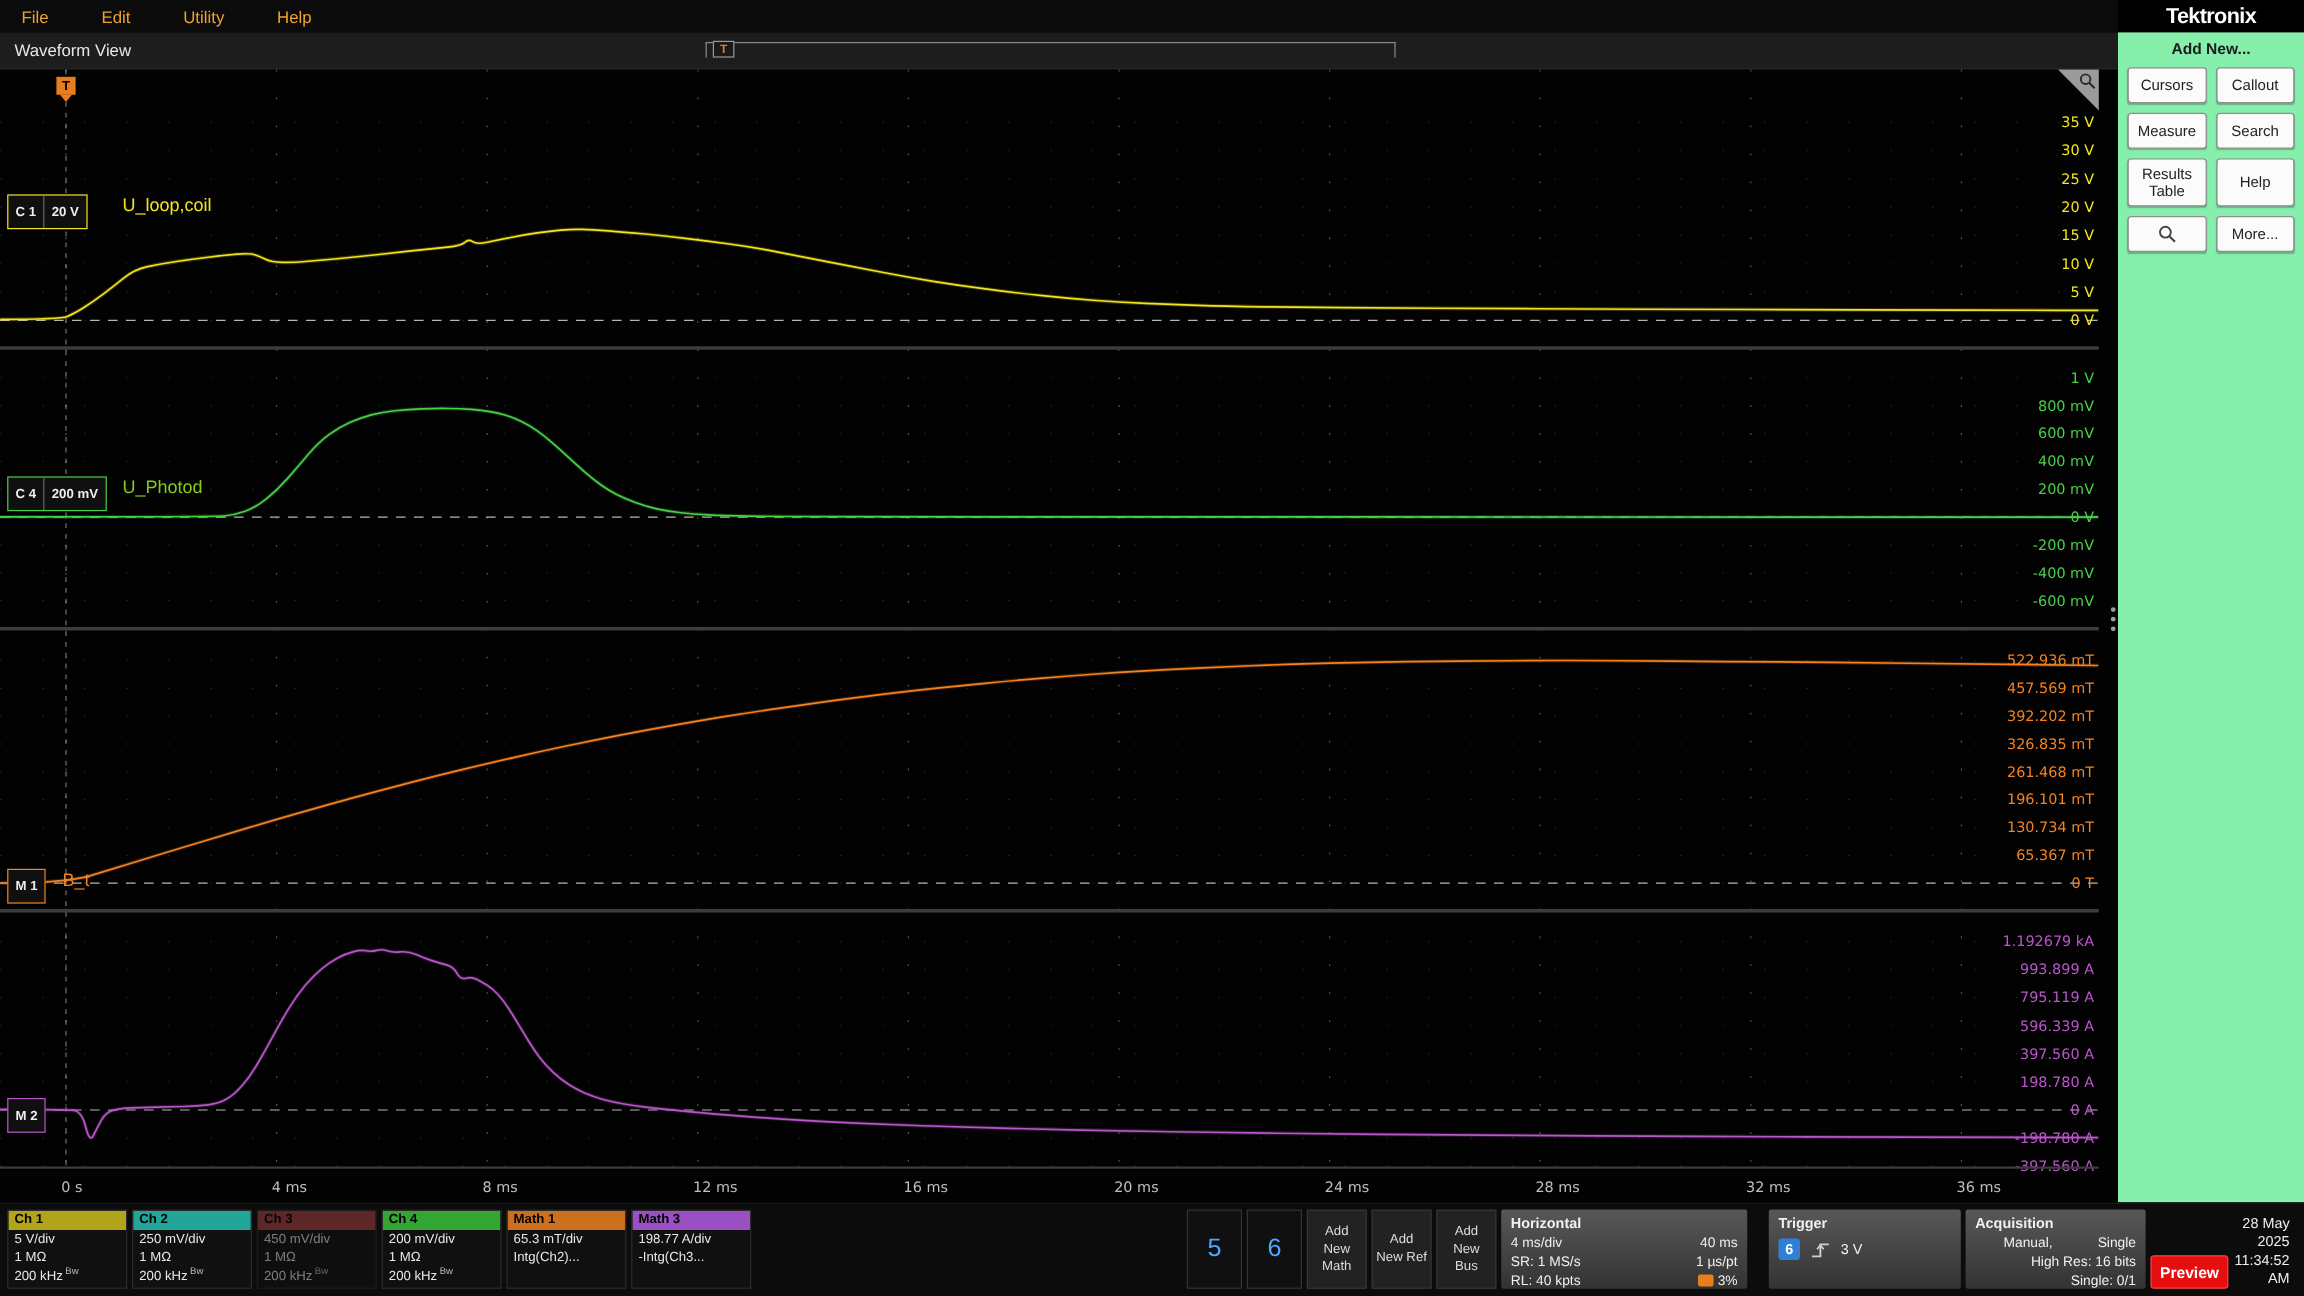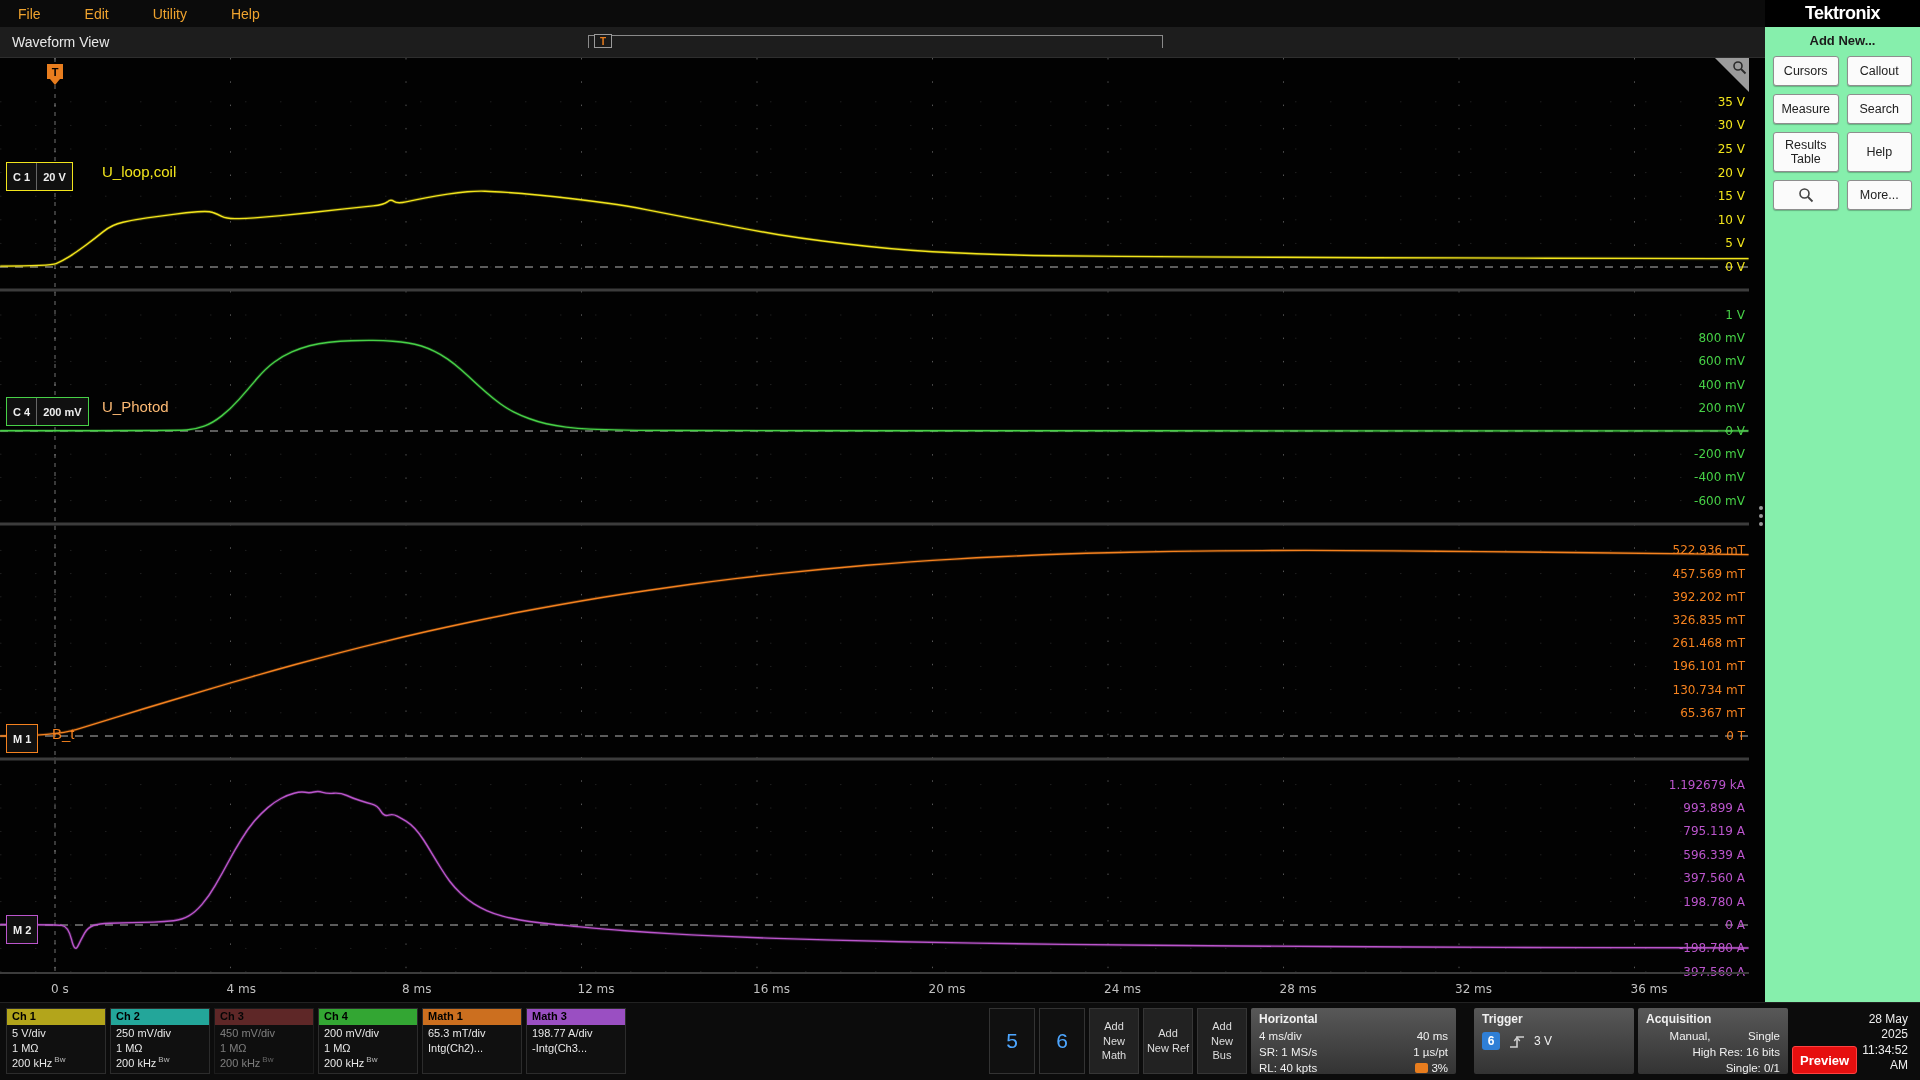--- a/index.html
+++ b/index.html
@@ -231,21 +231,21 @@
       <div class="ch-badge" style="left: 6px; top: 104px; border-color: rgb(242, 229, 28);">
         <span class="seg">C 1</span>
         <span class="seg">20 V</span>
       </div>
       <div class="ch-label" style="left: 102px; top: 105px; color: rgb(242, 229, 28);">U_loop,coil</div>
 
       <div class="ch-badge" style="left: 6px; top: 339px; border-color: rgb(71, 209, 71);">
         <span class="seg">C 4</span>
         <span class="seg">200 mV</span>
       </div>
-      <div class="ch-label" style="left: 102px; top: 340px; color: #fdba74;">U_Photod</div>
+      <div class="ch-label" style="left: 102px; top: 340px; color: #84cc16;">U_Photod</div>
 
       <div class="ch-badge" style="left: 6px; top: 666px; border-color: rgb(245, 130, 31);">
         <span class="seg">M 1</span>
       </div>
       <div class="ch-label" style="left: 52px; top: 667px; color: rgb(245, 130, 31);">B_t</div>
 
       <div class="ch-badge" style="left: 6px; top: 857px; border-color: rgb(187, 85, 204);">
         <span class="seg">M 2</span>
       </div>
 

